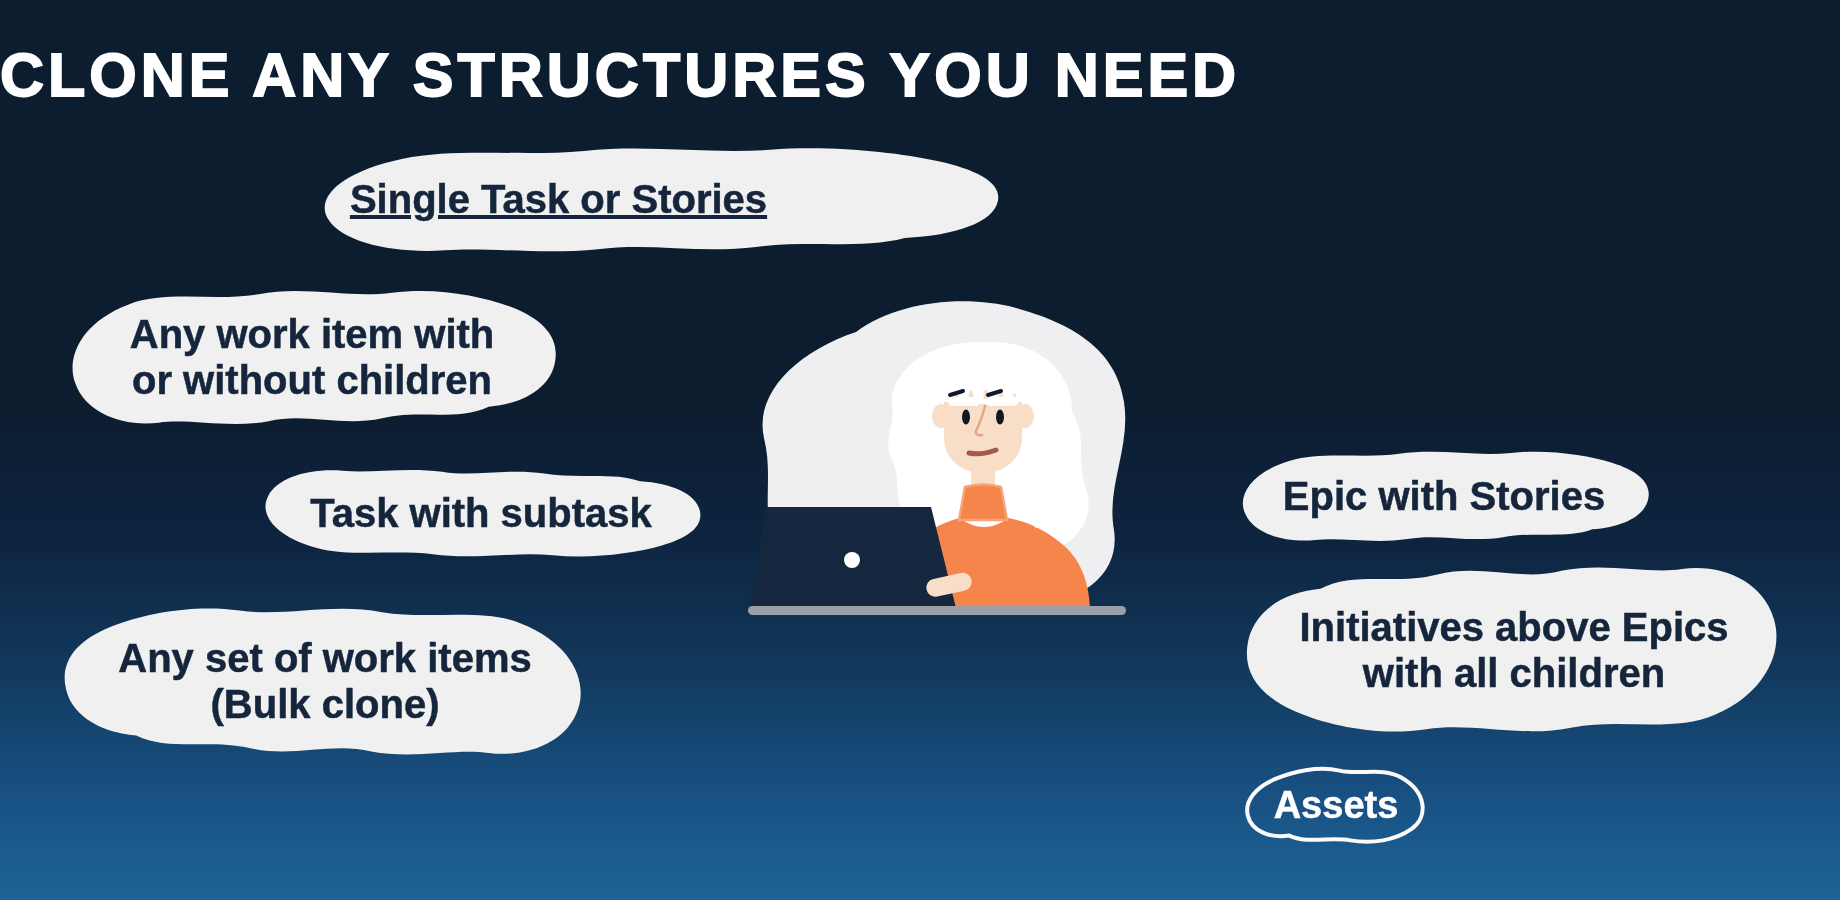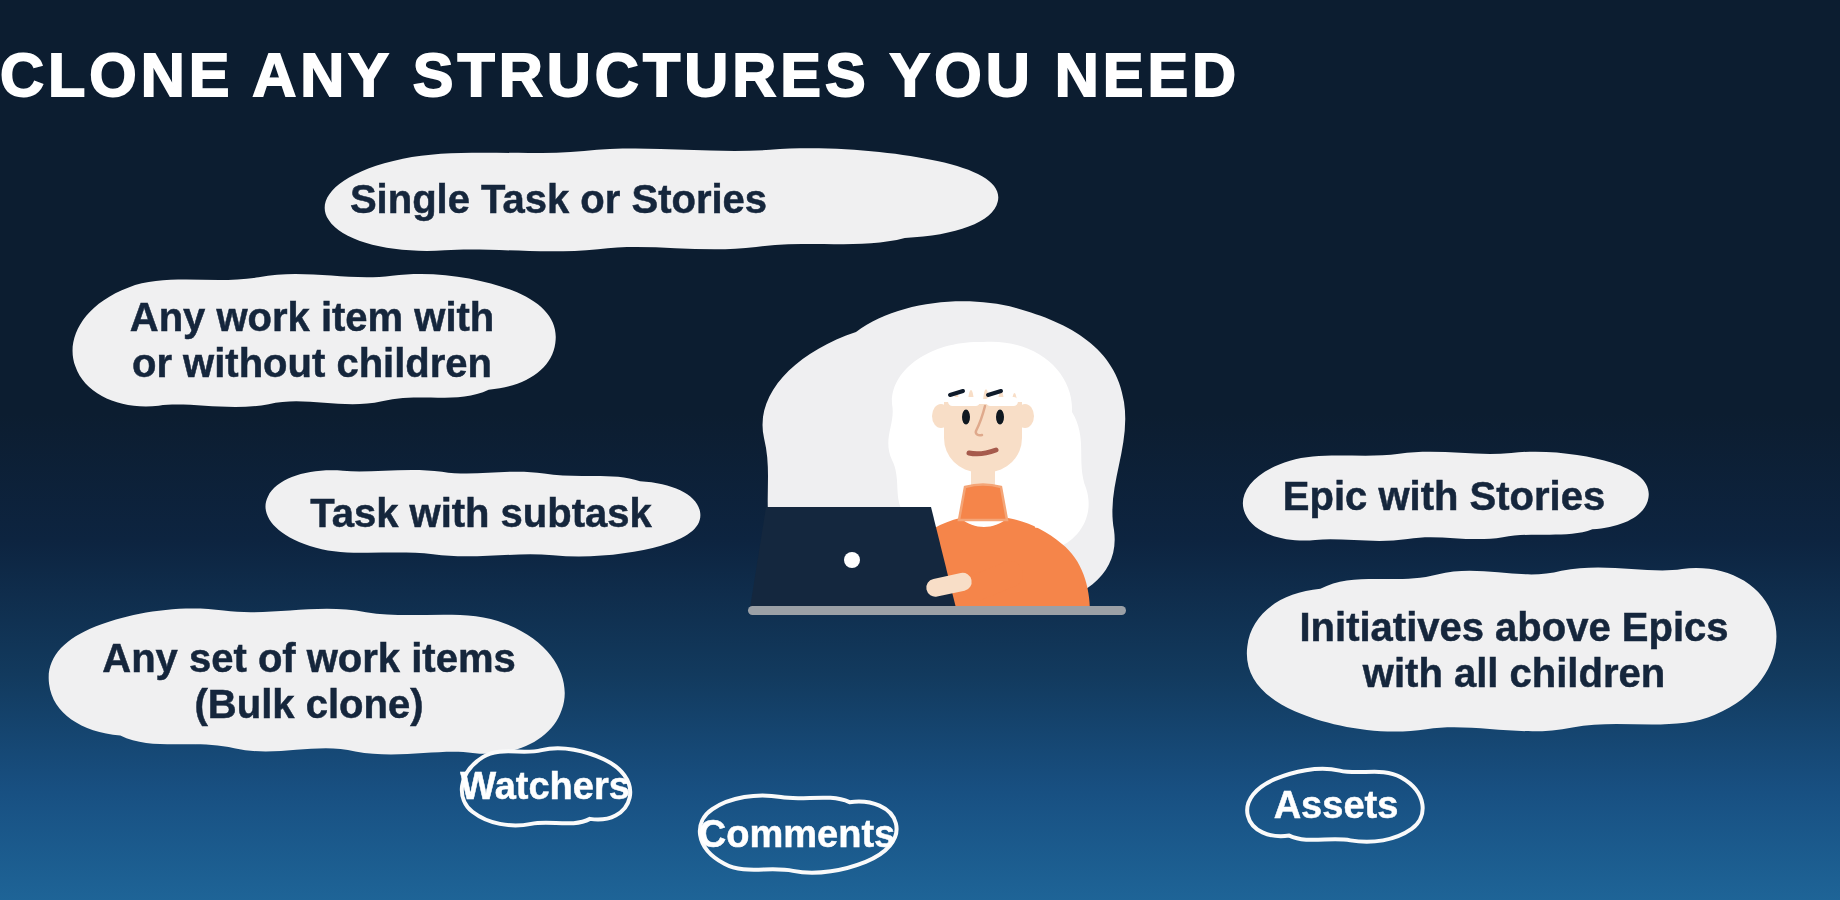--- a/index.html
+++ b/index.html
@@ -33,27 +33,27 @@
   .cloud-label{
     position:absolute;inset:0;
     display:flex;align-items:center;justify-content:center;
     font-size:40px;font-weight:700;line-height:1.16;
     color:var(--ink);text-align:center;white-space:pre-line;
     -webkit-text-stroke:0.5px currentColor;
   }
   .outline .cloud-label{color:#ffffff;font-size:38px;}
   
   .c-a{left:310px;top:143px;width:697px;height:113px;}
-  .c-a .cloud-label{padding-right:200px;}
+  .c-a .cloud-label{padding-right:200px;text-decoration:underline;}
   .c-b{left:1013px;top:202px;width:327px;height:75px;}
-  .c-c{left:62px;top:267px;width:500px;height:146px;}
+  .c-c{left:62px;top:284px;width:500px;height:146px;}
   .c-d{left:1368px;top:261px;width:406px;height:162px;}
   .c-e{left:256px;top:466px;width:450px;height:95px;}
   .c-f{left:1234px;top:447px;width:420px;height:98px;}
-  .c-g{left:42px;top:601px;width:534px;height:160px;}
+  .c-g{left:58px;top:601px;width:534px;height:160px;}
   .c-h{left:1240px;top:560px;width:548px;height:180px;}
   
   .c-i{left:678px;top:641px;width:146px;height:82px;}
   .c-j{left:868px;top:671px;width:402px;height:98px;}
   .c-j .cloud-label{padding-right:120px;}
   .c-k{left:450px;top:741px;width:190px;height:91px;}
   .c-l{left:686px;top:789px;width:222px;height:91px;}
   .c-m{left:1237px;top:762px;width:198px;height:86px;}
   .illustration{position:absolute;left:738px;top:290px;width:400px;height:326px;}
   .illustration svg{width:100%;height:100%;display:block;}
@@ -107,33 +107,21 @@
   <div class="cloud solid c-h">
     <svg class="blob flip-xy" viewBox="0 0 300 100" preserveAspectRatio="none">
         <path fill="#f0f0f1" d="M40,14 C62,4 92,12 118,7 C146,1 172,10 198,6 C224,2 252,8 270,16 C288,24 298,36 296,52 C294,70 278,82 256,84 C238,94 214,86 192,92 C168,98 146,88 124,94 C100,99 76,92 58,95 C36,98 14,88 8,68 C2,50 12,26 40,14 Z"></path>
       </svg>
     <div class="cloud-label">Initiatives above Epics
 with all children</div>
   </div>
 
 
 
-  <div class="cloud outline c-k">
-    <svg class="blob" viewBox="0 0 220 90" preserveAspectRatio="none">
-        <path fill="none" stroke="#fafafa" stroke-width="4" vector-effect="non-scaling-stroke" d="M38,16 C58,5 84,14 106,9 C130,4 158,10 178,18 C198,26 212,40 208,56 C204,72 184,80 162,77 C142,86 116,78 94,82 C70,86 44,82 26,70 C8,58 8,32 38,16 Z"></path>
-      </svg>
-    <div class="cloud-label">Watchers</div>
-  </div>
 
-  <div class="cloud outline c-l">
-    <svg class="blob flip-y" viewBox="0 0 220 90" preserveAspectRatio="none">
-        <path fill="none" stroke="#fafafa" stroke-width="4" vector-effect="non-scaling-stroke" d="M38,16 C58,5 84,14 106,9 C130,4 158,10 178,18 C198,26 212,40 208,56 C204,72 184,80 162,77 C142,86 116,78 94,82 C70,86 44,82 26,70 C8,58 8,32 38,16 Z"></path>
-      </svg>
-    <div class="cloud-label">Comments</div>
-  </div>
 
   <div class="cloud outline c-m">
     <svg class="blob flip-x" viewBox="0 0 220 90" preserveAspectRatio="none">
         <path fill="none" stroke="#fafafa" stroke-width="4" vector-effect="non-scaling-stroke" d="M38,16 C58,5 84,14 106,9 C130,4 158,10 178,18 C198,26 212,40 208,56 C204,72 184,80 162,77 C142,86 116,78 94,82 C70,86 44,82 26,70 C8,58 8,32 38,16 Z"></path>
       </svg>
     <div class="cloud-label">Assets</div>
   </div>
 
   <div class="illustration">
     <svg viewBox="0 0 400 326">

